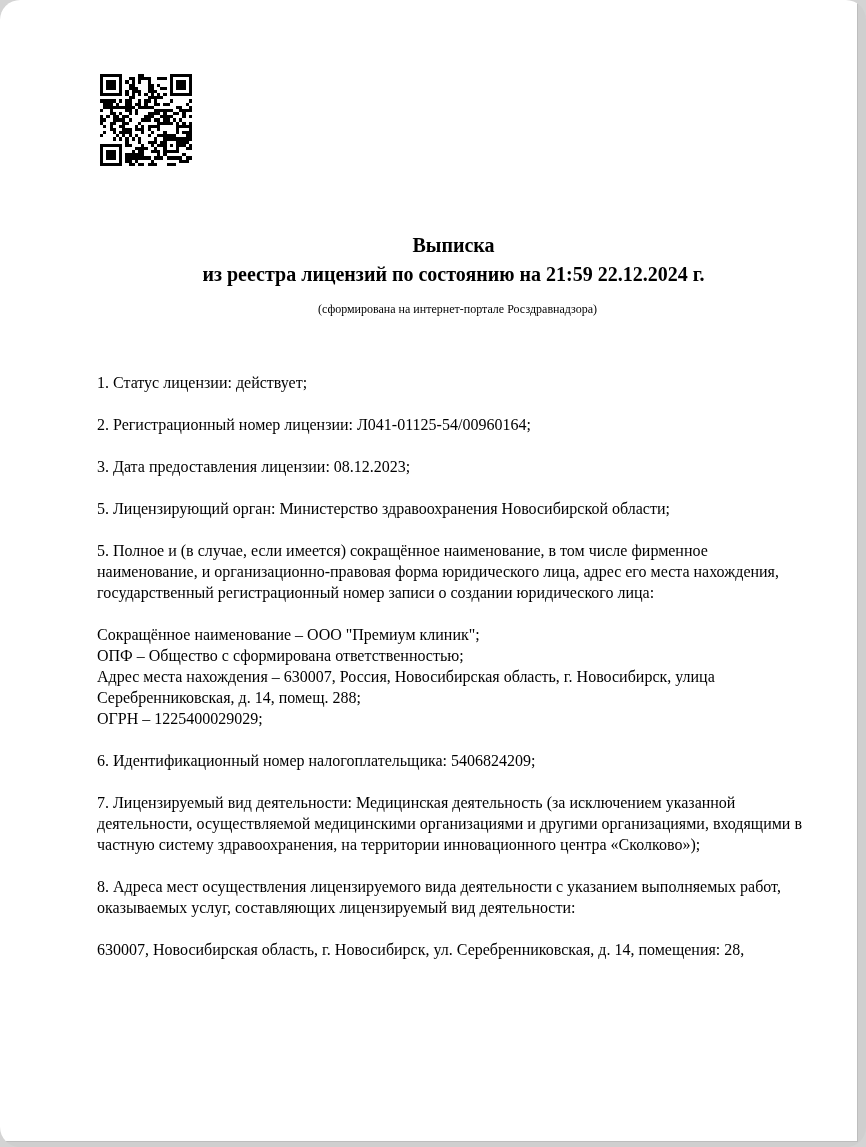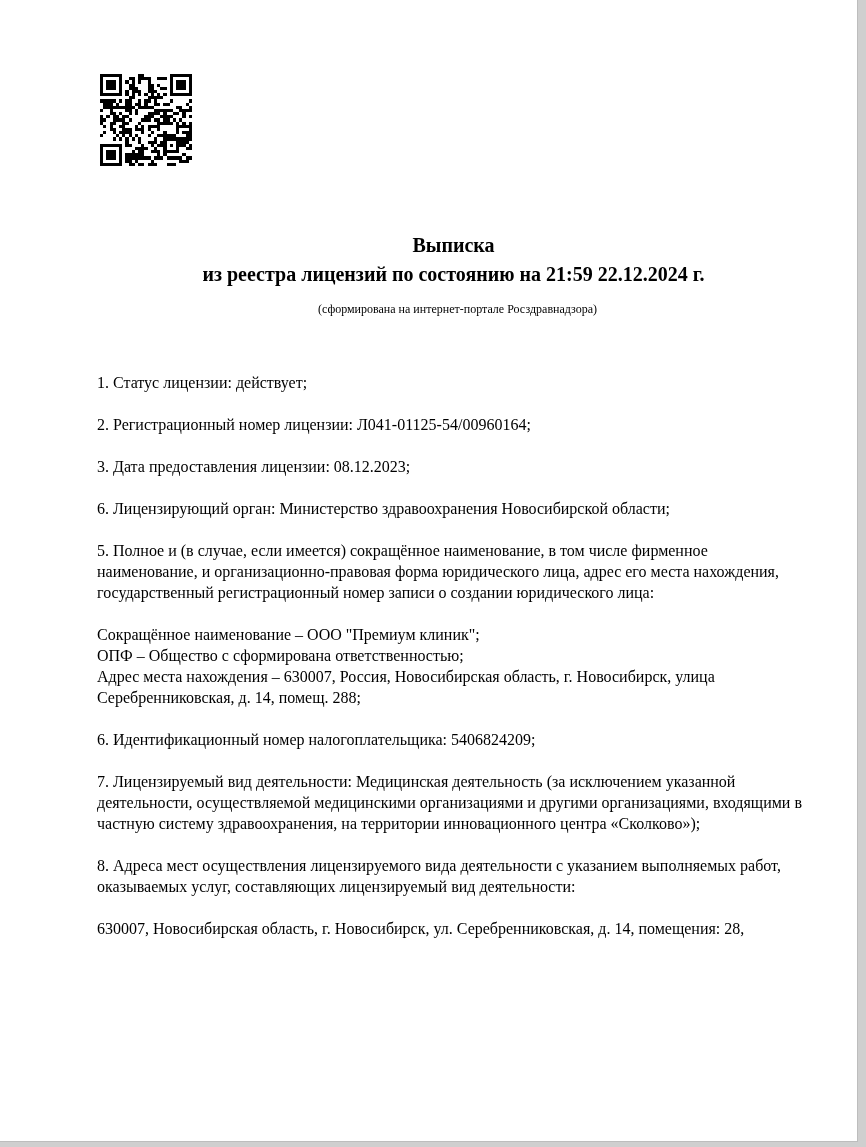--- a/index.html
+++ b/index.html
@@ -8,20 +8,21 @@
     background: #d4d4d4;
     font-family: "Liberation Serif", serif;
     color: #000000;
   }
   .viewport {
     position: relative;
     width: 866px;
     height: 1147px;
     overflow: hidden;
     background: #cfcfcf;
+    border-radius: 20px;
   }
   .page {
     position: absolute;
     left: 0;
     top: 0;
     width: 857px;
     height: 1141px;
     background: #ffffff;
     border-right: 1px solid #bdbdbd;
     border-bottom: 1px solid #bdbdbd;
@@ -507,27 +508,28 @@
       <div>Выписка</div>
       <div>из реестра лицензий по состоянию на 21:59 22.12.2024 г.</div>
     </div>
 
     <div class="subtitle">(сформирована на интернет-портале Росздравнадзора)</div>
 
     <div class="doc-body">
       <p>1. Статус лицензии: действует;</p>
       <p>2. Регистрационный номер лицензии: Л041-01125-54/00960164;</p>
       <p>3. Дата предоставления лицензии: 08.12.2023;</p>
-      <p>6. Лицензирующий орган: Министерство здравоохранения Новосибирской области;</p>
+      <p>5. Лицензирующий орган: Министерство здравоохранения Новосибирской области;</p>
       <p>5. Полное и (в случае, если имеется) сокращённое наименование, в том числе фирменное наименование, и организационно-правовая форма юридического лица, адрес его места нахождения, государственный регистрационный номер записи о создании юридического лица:</p>
 
       <div class="org-block">
         <p>Сокращённое наименование – ООО "Премиум клиник";</p>
         <p>ОПФ – Общество с сформирована ответственностью;</p>
         <p>Адрес места нахождения – 630007, Россия, Новосибирская область, г. Новосибирск, улица Серебренниковская, д. 14, помещ. 288;</p>
+        <p>ОГРН – 1225400029029;</p>
       </div>
 
       <p>6. Идентификационный номер налогоплательщика: 5406824209;</p>
       <p>7. Лицензируемый вид деятельности: Медицинская деятельность (за исключением указанной деятельности, осуществляемой медицинскими организациями и другими организациями, входящими в частную систему здравоохранения, на территории инновационного центра «Сколково»);</p>
       <p>8. Адреса мест осуществления лицензируемого вида деятельности с указанием выполняемых работ, оказываемых услуг, составляющих лицензируемый вид деятельности:</p>
       <p>630007, Новосибирская область, г. Новосибирск, ул. Серебренниковская, д. 14, помещения: 28,</p>
     </div>
 
   </div>
 </div>

